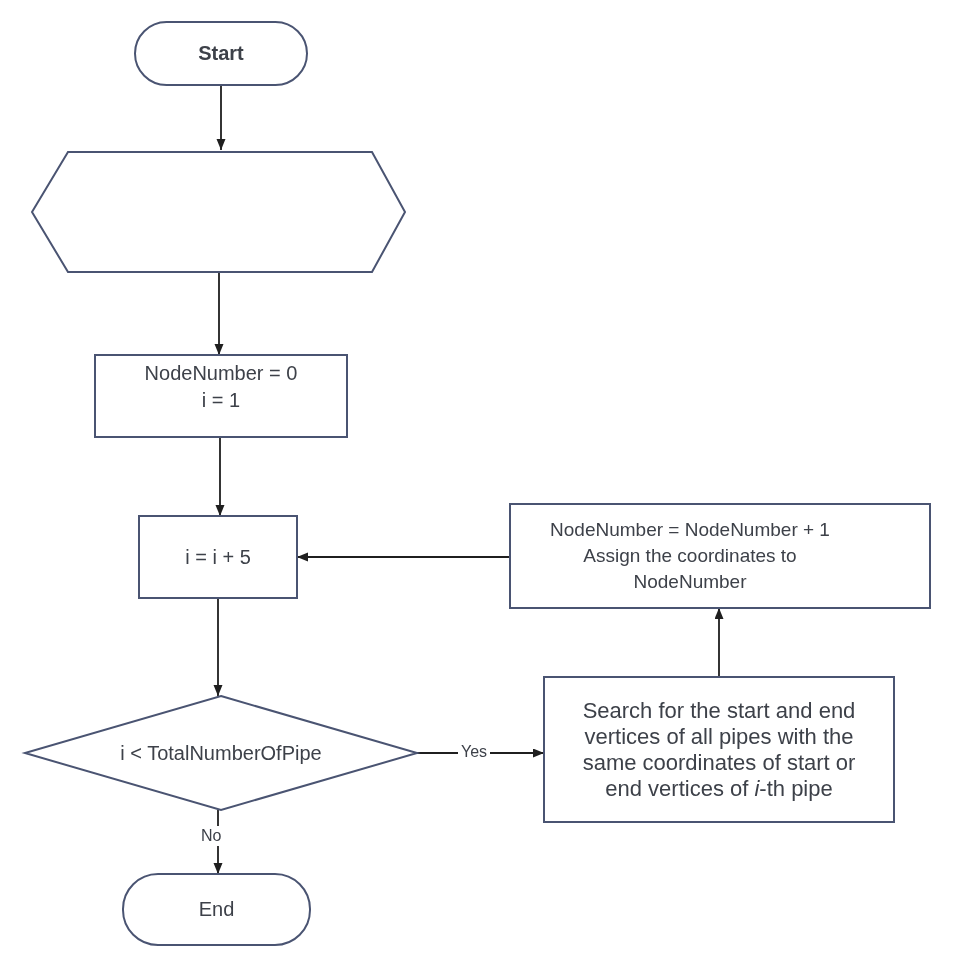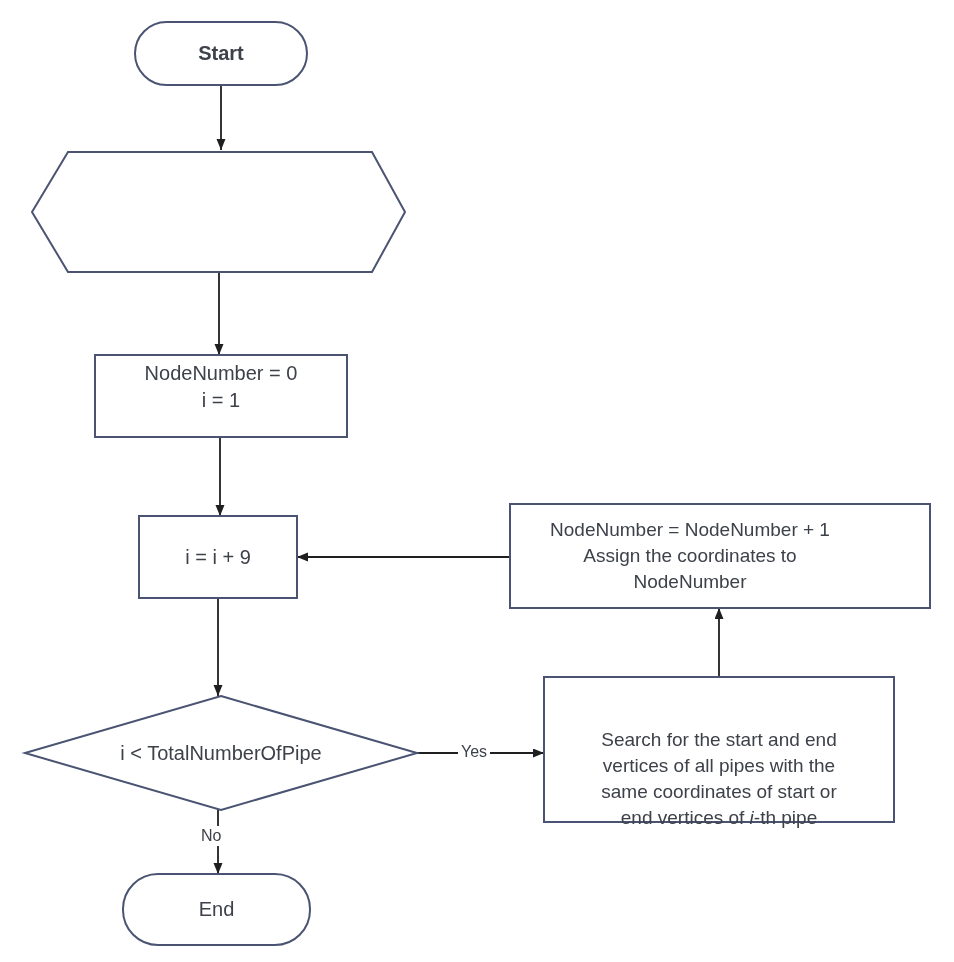--- a/index.html
+++ b/index.html
@@ -31,21 +31,21 @@
     align-items: center;
     justify-content: center;
     text-align: center;
     pointer-events: none;
   }
   .lbl-start    { left: 135px; top: 22px;  width: 172px; height: 63px;  font-size: 20px; font-weight: bold; }
   .lbl-read     { left: 40px;  top: 152px; width: 360px; height: 120px; font-size: 19px; line-height: 26px; }
   .lbl-init     { left: 95px;  top: 355px; width: 252px; height: 64px;  font-size: 20px; line-height: 27px; }
   .lbl-inc      { left: 139px; top: 516px; width: 158px; height: 82px;  font-size: 20px; }
   .lbl-decision { left: 25px;  top: 696px; width: 392px; height: 114px; font-size: 20px; }
-  .lbl-search   { left: 544px; top: 677px; width: 350px; height: 145px; font-size: 19px; line-height: 26px; margin-top: 29px; }
+  .lbl-search   { left: 544px; top: 677px; width: 350px; height: 145px; font-size: 22px; line-height: 26px; }
   .lbl-assign   { left: 510px; top: 504px; width: 360px; height: 104px; font-size: 19px; line-height: 26px; }
   .lbl-end      { left: 123px; top: 874px; width: 187px; height: 71px;  font-size: 20px; }
   .edge-label {
     position: absolute;
     background: var(--background, #ffffff);
     padding: 0 3px;
     font-size: 16px;
     line-height: 20px;
     pointer-events: none;
   }
@@ -87,21 +87,21 @@
     <div>Start</div>
   </div>
 
 
   <div class="label lbl-init">
     <div>NodeNumber = 0</div>
     <div>i = 1</div>
   </div>
 
   <div class="label lbl-inc">
-    <div>i = i + 9</div>
+    <div>i = i + 5</div>
   </div>
 
   <div class="label lbl-decision">
     <div>i &lt; TotalNumberOfPipe</div>
   </div>
 
   <div class="label lbl-search">
     <div>Search for the start and end</div>
     <div>vertices of all pipes with the</div>
     <div>same coordinates of start or</div>

